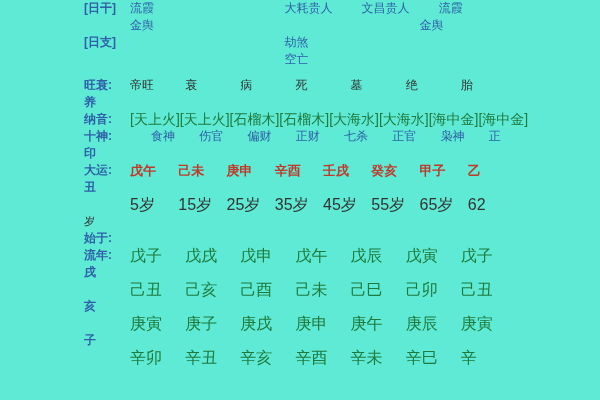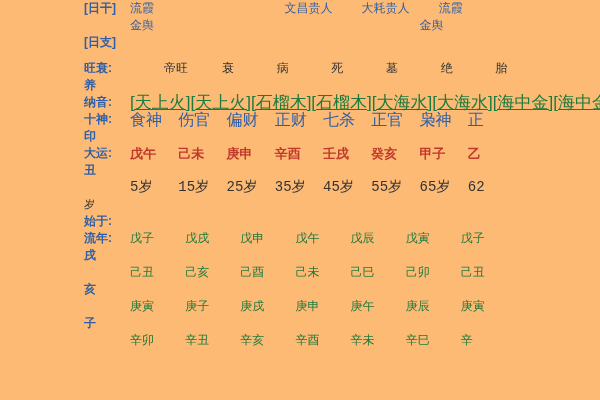--- a/index.html
+++ b/index.html
@@ -7,21 +7,21 @@
     width:600px;height:400px;
     background:#ffffff;
     font-family:"Liberation Sans","DejaVu Sans",sans-serif;
     font-size:12px;
     color:#333;
     overflow:hidden;
   }
   .page{
     position:relative;
     width:600px;height:400px;
-    background:#fdba74;
+    background:#5eead4;
   }
   .sheet{
     position:absolute;
     left:84px;
     top:0;
     width:432px;
     height:400px;
   }
   .row{
     display:flex;
@@ -44,26 +44,26 @@
   }
   .cell{
     flex:1 1 0;
     text-align:left;
     font-size:12px;
     white-space:nowrap;
     overflow:visible;
   }
   .top-block .cell{color:#2f5fa8;}
   .spacer{height:9px;}
-  .nayin .cell{color:#1f7a3d;font-size:17px;text-decoration:underline;}
+  .nayin .cell{color:#1f7a3d;font-size:14px;}
   .dayun .cell{color:#c0392b;font-weight:bold;font-size:13px;}
-  .liunian .cell{color:#1f7a3d;font-size:12px;}
-  .ages .cell, .years .cell{color:#333;font-size:14px;font-family:Liberation Mono, monospace;}
-  .wangshuai .cell{color:#333;font-size:12px;margin-left:34px;}
-  .shishen .cell{color:#2f5fa8;font-size:16px;}
+  .liunian .cell{color:#1f7a3d;font-size:16px;}
+  .ages .cell, .years .cell{color:#333;font-size:16px;}
+  .wangshuai .cell{color:#333;font-size:12px;}
+  .shishen .cell{color:#2f5fa8;font-size:12px;margin-left:21px;}
   .trail{
     color:#2f5fa8;
     font-weight:bold;
     font-size:12px;
     padding-left:0;
   }
   .trail-plain{
     color:#333;
     font-weight:normal;
     font-size:11px;
@@ -78,46 +78,57 @@
 <div class="page">
   <div class="sheet">
 
     <div class="top-block">
 
       <div class="row">
         <div class="label">[日干]</div>
         <div class="cells">
           <div class="cell">流霞</div>
           <div class="cell"></div>
+          <div class="cell">大耗贵人</div>
           <div class="cell">文昌贵人</div>
-          <div class="cell">大耗贵人</div>
           <div class="cell">流霞</div>
         </div>
       </div>
 
       <div class="row">
         <div class="label"></div>
         <div class="cells">
           <div class="cell">金舆</div>
           <div class="cell"></div>
           <div class="cell"></div>
           <div class="cell">金舆</div>
         </div>
       </div>
 
       <div class="row">
         <div class="label">[日支]</div>
         <div class="cells">
           <div class="cell"></div>
           <div class="cell"></div>
-          <div class="cell"></div>
-          <div class="cell"></div>
-        </div>
-      </div>
-
+          <div class="cell">劫煞</div>
+          <div class="cell"></div>
+          <div class="cell"></div>
+        </div>
+      </div>
+
+      <div class="row">
+        <div class="label"></div>
+        <div class="cells">
+          <div class="cell"></div>
+          <div class="cell"></div>
+          <div class="cell">空亡</div>
+          <div class="cell"></div>
+          <div class="cell"></div>
+        </div>
+      </div>
 
     </div>
 
     <div class="spacer"></div>
 
     <div class="row wangshuai">
       <div class="label">旺衰:</div>
       <div class="cells">
         <div class="cell">帝旺</div>
         <div class="cell">衰</div>

